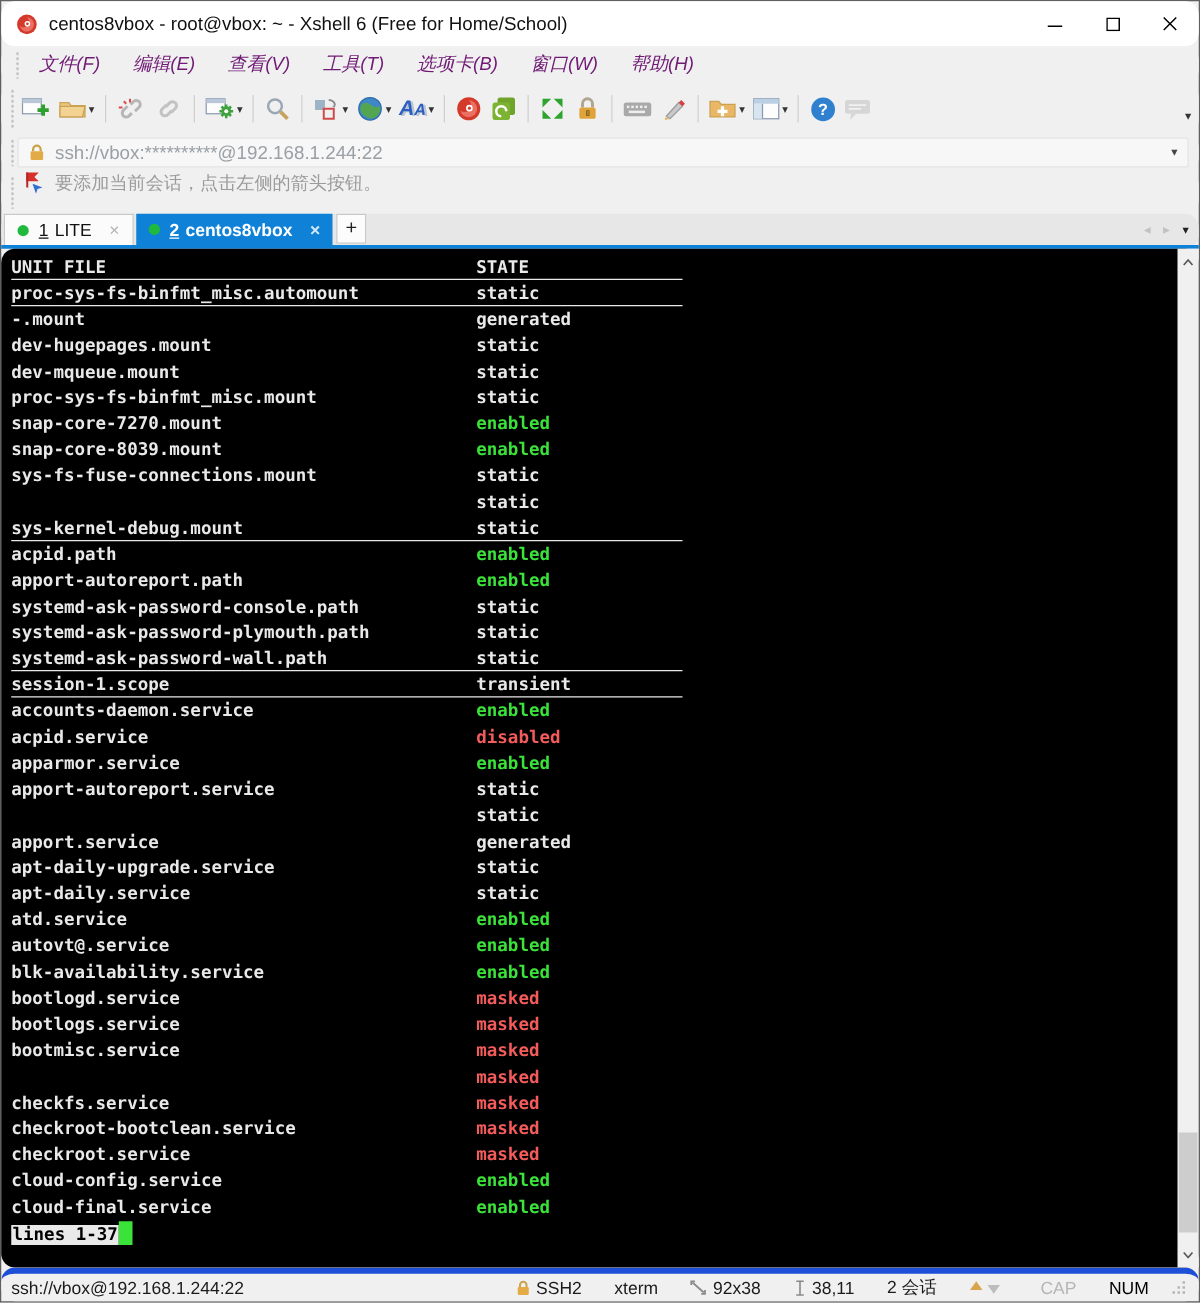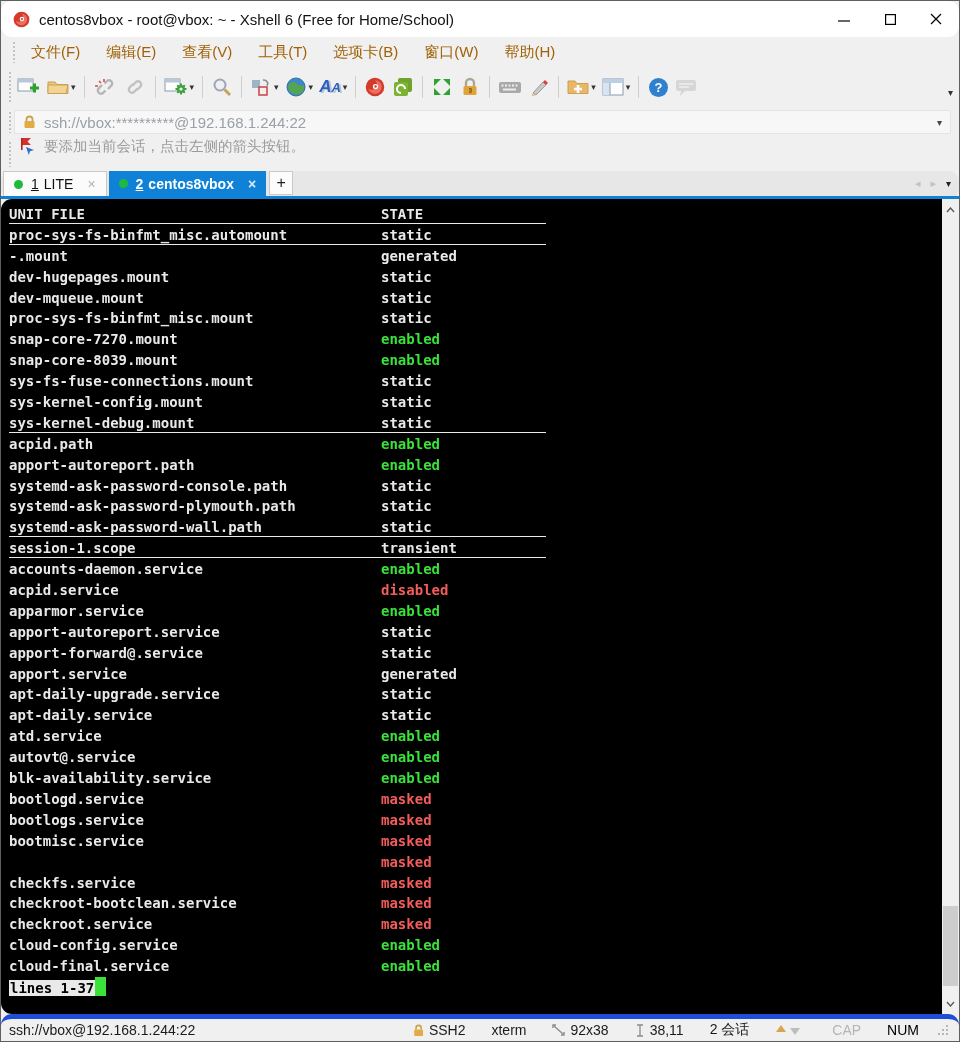--- a/index.html
+++ b/index.html
@@ -11,21 +11,21 @@
 
   
   .titlebar { top:0; height:36px; background:var(--titlebar-bg); display:flex; align-items:center; }
   .titlebar .logo { margin-left:12px; width:17px; height:17px; flex:0 0 auto; }
   .titlebar .title { margin-left:9px; font-size:15px; color:#111; white-space:nowrap; }
   .win-controls { margin-left:auto; display:flex; height:100%; }
   .win-btn { width:46px; height:100%; display:flex; align-items:center; justify-content:center; }
 
   
   .menubar { top:36px; height:30px; background:var(--chrome-bg); display:flex; align-items:center; padding-left:10px; }
-  .menu-item { padding:0 13px; font-size:15px; color:#a16207; line-height:30px; }
+  .menu-item { padding:0 13px; font-size:15px; color:#701a75; line-height:30px;font-style:italic; }
 
   
   .grip-v { width:4px; align-self:stretch; margin:4px 2px 4px 1px;
     background-image: radial-gradient(circle, #c3c3c3 1px, transparent 1.2px);
     background-size: 4px 4px; flex:0 0 auto; }
 
   
   .toolbar { top:66px; height:40px; background:var(--chrome-bg); display:flex; align-items:center; padding-left:6px; }
   .tb-btn { height:28px; min-width:28px; padding:0 3px; display:flex; align-items:center; justify-content:center; border-radius:2px; }
   .tb-dd { font-size:9px; color:#333; margin-left:2px; }
@@ -370,33 +370,33 @@
       </div>
       <div>
           <div class="trow u"><span class="unit">proc-sys-fs-binfmt_misc.automount</span><span class="state st-static">static</span></div>
           <div class="trow"><span class="unit">-.mount</span><span class="state st-generated">generated</span></div>
           <div class="trow"><span class="unit">dev-hugepages.mount</span><span class="state st-static">static</span></div>
           <div class="trow"><span class="unit">dev-mqueue.mount</span><span class="state st-static">static</span></div>
           <div class="trow"><span class="unit">proc-sys-fs-binfmt_misc.mount</span><span class="state st-static">static</span></div>
           <div class="trow"><span class="unit">snap-core-7270.mount</span><span class="state st-enabled">enabled</span></div>
           <div class="trow"><span class="unit">snap-core-8039.mount</span><span class="state st-enabled">enabled</span></div>
           <div class="trow"><span class="unit">sys-fs-fuse-connections.mount</span><span class="state st-static">static</span></div>
-          <div class="trow"><span class="unit">sys-kernel-config.mount</span><span class="state st-static">static</span></div>
+          <div class="trow"><span class="state st-static">static</span></div>
           <div class="trow u"><span class="unit">sys-kernel-debug.mount</span><span class="state st-static">static</span></div>
           <div class="trow"><span class="unit">acpid.path</span><span class="state st-enabled">enabled</span></div>
           <div class="trow"><span class="unit">apport-autoreport.path</span><span class="state st-enabled">enabled</span></div>
           <div class="trow"><span class="unit">systemd-ask-password-console.path</span><span class="state st-static">static</span></div>
           <div class="trow"><span class="unit">systemd-ask-password-plymouth.path</span><span class="state st-static">static</span></div>
           <div class="trow u"><span class="unit">systemd-ask-password-wall.path</span><span class="state st-static">static</span></div>
           <div class="trow u"><span class="unit">session-1.scope</span><span class="state st-transient">transient</span></div>
           <div class="trow"><span class="unit">accounts-daemon.service</span><span class="state st-enabled">enabled</span></div>
           <div class="trow"><span class="unit">acpid.service</span><span class="state st-disabled">disabled</span></div>
           <div class="trow"><span class="unit">apparmor.service</span><span class="state st-enabled">enabled</span></div>
           <div class="trow"><span class="unit">apport-autoreport.service</span><span class="state st-static">static</span></div>
-          <div class="trow"><span class="unit">apport-forward@.service</span><span class="state st-static">static</span></div>
+          <div class="trow"><span class="state st-static">static</span></div>
           <div class="trow"><span class="unit">apport.service</span><span class="state st-generated">generated</span></div>
           <div class="trow"><span class="unit">apt-daily-upgrade.service</span><span class="state st-static">static</span></div>
           <div class="trow"><span class="unit">apt-daily.service</span><span class="state st-static">static</span></div>
           <div class="trow"><span class="unit">atd.service</span><span class="state st-enabled">enabled</span></div>
           <div class="trow"><span class="unit">autovt@.service</span><span class="state st-enabled">enabled</span></div>
           <div class="trow"><span class="unit">blk-availability.service</span><span class="state st-enabled">enabled</span></div>
           <div class="trow"><span class="unit">bootlogd.service</span><span class="state st-masked">masked</span></div>
           <div class="trow"><span class="unit">bootlogs.service</span><span class="state st-masked">masked</span></div>
           <div class="trow"><span class="unit">bootmisc.service</span><span class="state st-masked">masked</span></div>
           <div class="trow"><span class="state st-masked">masked</span></div>

